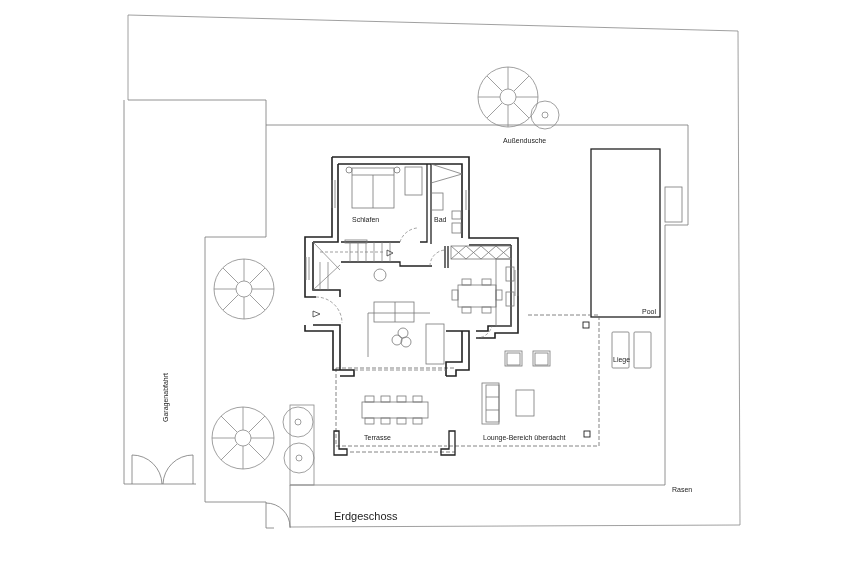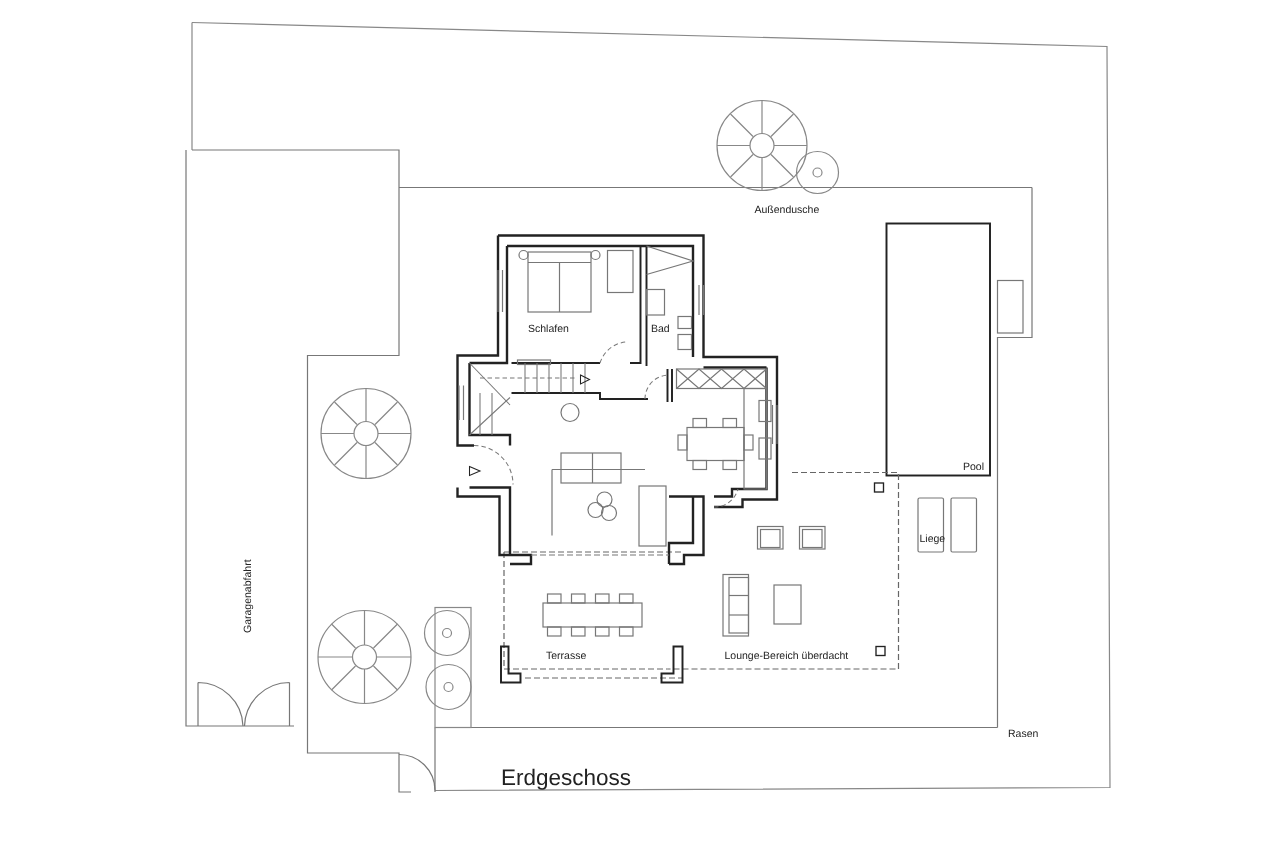--- a/index.html
+++ b/index.html
@@ -1,20 +1,20 @@
 <!DOCTYPE html>
 <html><head>
 <meta charset="utf-8">
 <style>
   html, body { margin:0; padding:0; background:#ffffff; }
   body { width:848px; height:565px; position:relative; overflow:hidden; font-family:"Liberation Sans", sans-serif; }
   svg { position:absolute; left:0; top:0; }
   .lbl { position:absolute; font-family:"Liberation Sans", sans-serif; color:#222; white-space:nowrap; }
   .small { font-size:7px; }
-  .title { font-size:15px; color:#222; }
+  .title { font-size:11px; color:#222; }
   .vert { transform:rotate(-90deg); transform-origin:left top; }
 </style>
 </head>
 <body>
 
 <svg width="848" height="565" viewBox="0 0 848 565">
 
   <g fill="none" stroke="#888" stroke-width="0.8">
     <path d="M128 15 L738 31 L740 525 L290 527"></path>
     <line x1="128" y1="15" x2="128" y2="100"></line>

